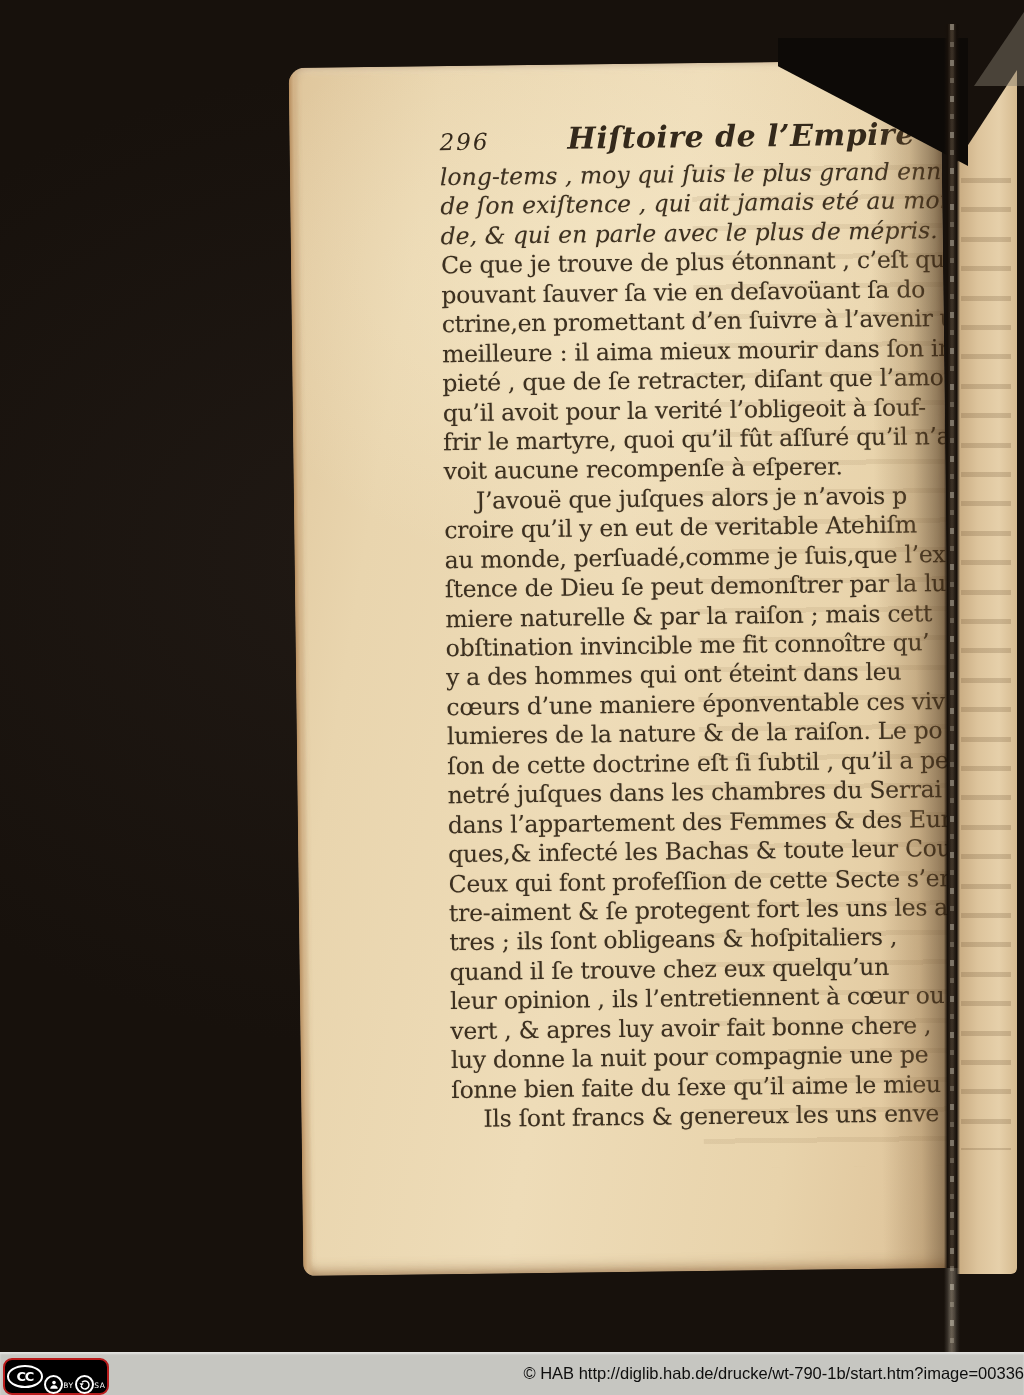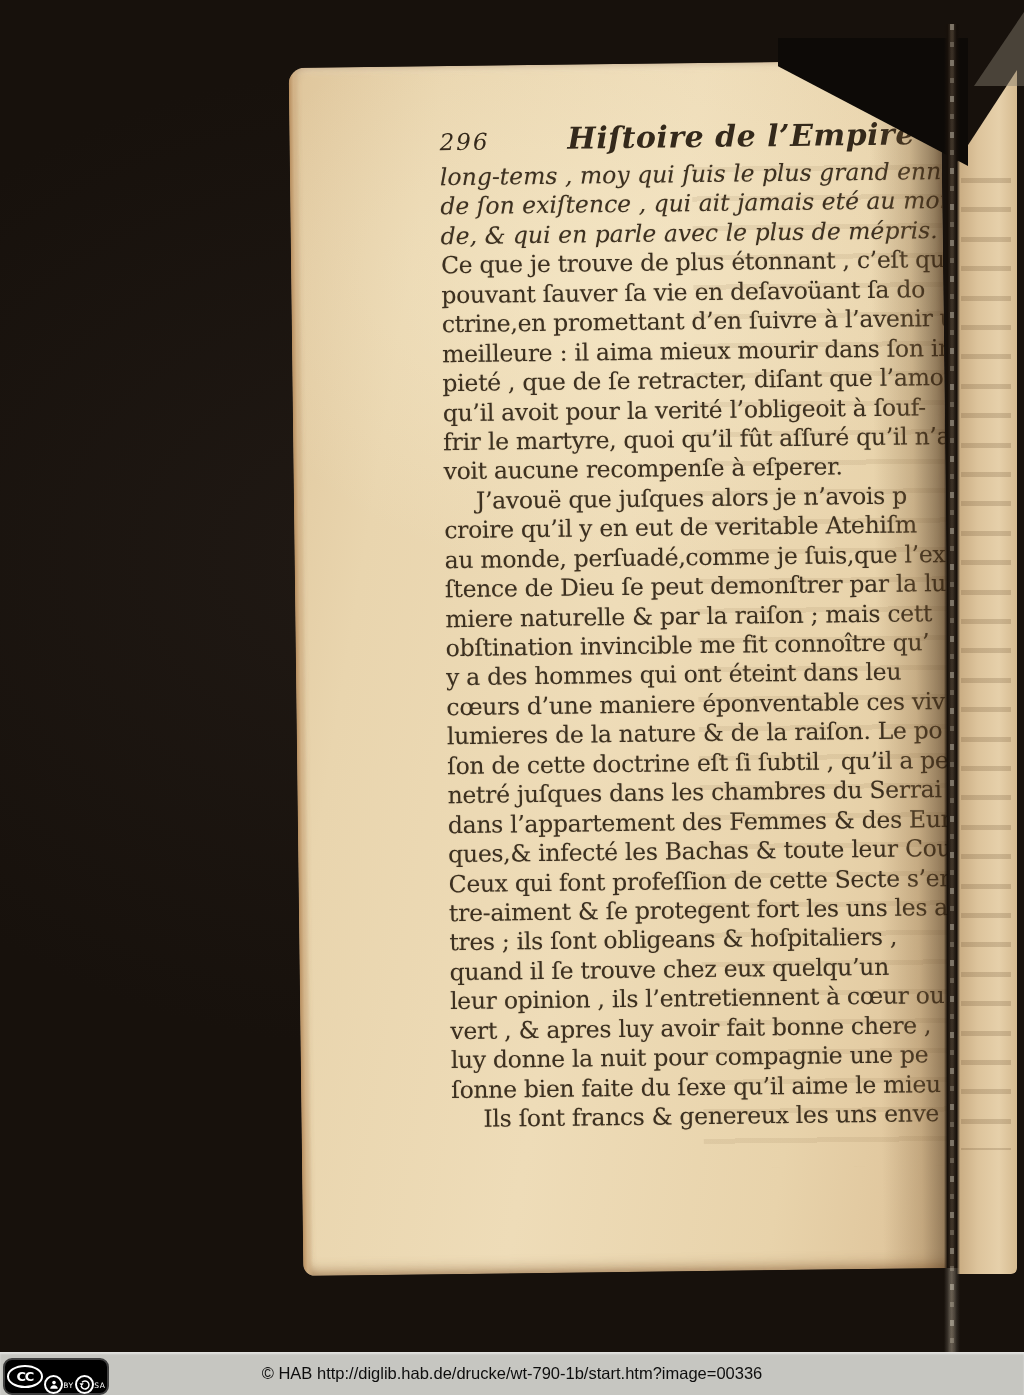--- a/index.html
+++ b/index.html
@@ -108,26 +108,26 @@
   }
 
   
   .footer-bar{
     position:absolute;left:0;right:0;bottom:0;height:43px;
     background:#c6c6c1;
     box-shadow:inset 0 2px 2px rgba(255,255,255,.5);
   }
   .attribution{
     position:absolute;left:0;right:0;top:0;height:43px;
-    line-height:43px;text-align:center;
+    line-height:43px;text-align:right;
     font-family:"Liberation Sans", sans-serif;font-size:16.5px;color:#0e0e0e;
   }
   .cc-badge{
     position:absolute;left:3px;top:6px;width:106px;height:37px;
-    background:#000;border:2px solid #404040;border-radius:9px;
+    background:#000;border:2px solid #b91c1c;border-radius:9px;
     box-sizing:border-box;display:flex;align-items:center;
     justify-content:space-evenly;cursor:pointer;
   }
   .cc-oval{
     width:36px;height:23px;border:2.5px solid #fff;border-radius:50%;
     display:flex;align-items:center;justify-content:center;
     font-family:"DejaVu Sans", sans-serif;font-weight:bold;font-size:13px;
     color:#fff;letter-spacing:-1.5px;box-sizing:border-box;
   }
   .badge-col{display:flex;flex-direction:row;align-items:center;margin-top:16px;}

